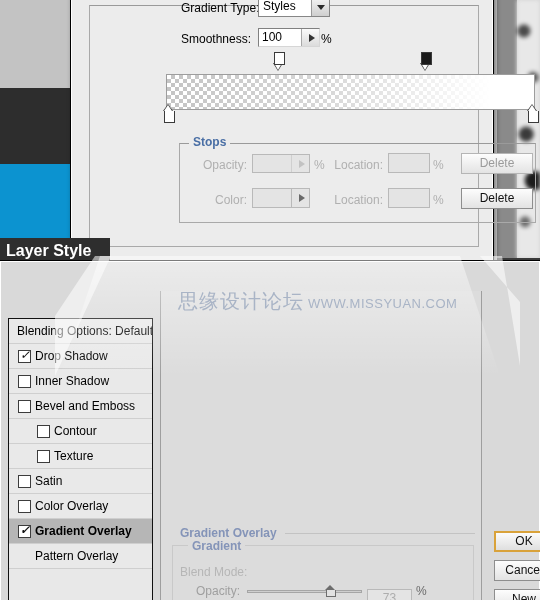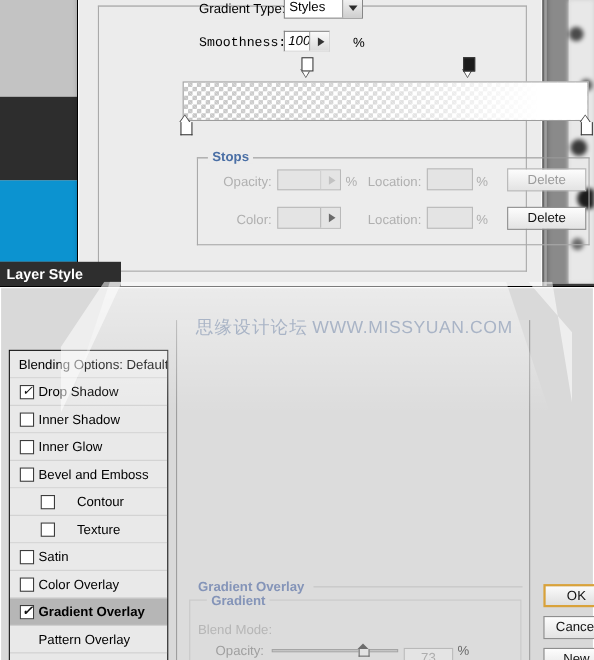--- a/index.html
+++ b/index.html
@@ -103,39 +103,39 @@
   .col-stop .box{position:absolute;left:1px;top:7px;width:9px;height:11px;
      border:1px solid #3a3a3a;border-top:none;background:#fff;}
 
   #stops-group{left:108px;top:152px;width:355px;height:78px;}
   #stops-legend{left:118px;top:144px;background:#ececec;padding:0 4px;
      color:#4a6fa5;font-size:12px;font-weight:bold;}
 
   
   #layer-style{left:0px;top:238px;width:540px;height:362px;}
   #ls-titlebar{left:0;top:0;width:110px;height:22px;background:#2e2e2e;}
-  #ls-title{left:6px;top:4px;color:#fff;font-weight:bold;font-size:13px;}
+  #ls-title{left:6px;top:4px;color:#fff;font-weight:bold;font-size:16px;}
   #ls-body{left:0;top:22px;width:540px;height:340px;background:#d9d9d9;
      border-top:1px solid #000;}
   #ls-body-inner{left:0;top:0;right:0;bottom:0;border:1px solid #fff;}
   #styles-header{left:8px;top:30px;width:145px;height:22px;
      background:#e3e3e3;border:1px solid #7d7d7d;box-sizing:border-box;}
   #styles-header span{position:absolute;left:7px;top:4px;font-size:12px;}
   #styles-list{left:8px;top:57px;width:145px;height:307px;
      background:#e8e8e8;border:1px solid #111;box-sizing:border-box;overflow:hidden;}
   .style-row{position:relative;height:24px;border-bottom:1px solid #cfcfcf;
      background:#e9e9e9;}
   .style-row.sel{background:#b6b6b6;font-weight:bold;}
   .style-row .cb{position:absolute;left:9px;top:6px;width:11px;height:11px;
      background:#fff;border:1px solid #3c3c3c;}
   .style-row.indent .cb{left:28px;}
   .style-row .cb .tick{position:absolute;left:1px;top:-2px;font-size:12px;
      line-height:12px;color:#111;}
   .style-row .nm{position:absolute;left:26px;top:5px;font-size:12px;white-space:nowrap;}
-  .style-row.indent .nm{left:61px;}
+  .style-row.indent .nm{left:45px;}
   .style-row.plain .nm{left:8px;}
 
   
   #settings-area{left:160px;top:30px;width:322px;height:334px;
      background:#dcdcdc;border-left:1px solid #9e9e9e;border-right:1px solid #9e9e9e;
      box-sizing:border-box;}
   #go-title{left:180px;top:265px;color:#8494b8;font-weight:bold;font-size:12px;}
   #go-rule{left:285px;top:272px;width:190px;height:1px;background:#c3c3c3;}
   #grad-group{left:172px;top:284px;width:300px;height:200px;
      border:1px solid #c9c9c9;}
@@ -163,22 +163,22 @@
   .beam{position:absolute;pointer-events:none;background:rgba(255,255,255,.55);}
   #beam-left{left:55px;top:256px;width:130px;height:120px;
      clip-path:polygon(40px 0,56px 0,0 120px,0 60px);}
   #beam-right{left:330px;top:256px;width:190px;height:130px;
      clip-path:polygon(150px 0,172px 0,190px 110px,190px 46px);}
   #beam-wide{left:60px;top:256px;width:440px;height:120px;
      background:linear-gradient(to bottom,rgba(255,255,255,.5),rgba(255,255,255,0));
      clip-path:polygon(40px 0,400px 0,440px 120px,0 120px);}
 
   #watermark{left:178px;top:288px;font-size:14px;color:#a9b4c6;white-space:nowrap;}
-  #watermark .cn{font-size:16px;letter-spacing:1px;text-align:right;}
-  #watermark .en{font-size:16px;letter-spacing:.5px;}
+  #watermark .cn{font-size:20px;letter-spacing:1px;text-align:right;}
+  #watermark .en{font-size:13px;letter-spacing:.5px;}
 </style>
 </head>
 <body>
 
 <div class="abs" id="bg-canvas">
   <div class="band" id="band-gray"></div>
   <div class="band" id="band-dark"></div>
   <div class="band" id="band-blue"></div>
   <div class="band" id="band-bottomdark"></div>
   <div class="abs" id="bg-right-strip"></div>
@@ -192,22 +192,22 @@
   <div class="group-box" id="ge-group"></div>
 
   <div class="lbl" style="left:110px;top:10px;">Gradient Type:</div>
   <div class="combo" style="left:187px;top:5px;width:72px;height:21px;">
     <span class="txt" style="top:2px;">Styles</span>
     <span class="arrow-btn">
         <i class="chev"></i>
       </span>
   </div>
 
-  <div class="lbl" style="left:110px;top:41px;font-family:Liberation Mono, monospace;">Smoothness:</div>
-  <div class="field" style="left:187px;top:37px;width:42px;height:19px;font-style:italic;">
+  <div class="lbl" style="left:110px;top:41px;">Smoothness:</div>
+  <div class="field" style="left:187px;top:37px;width:62px;height:19px;">
     <span>100</span>
     <span class="spin-btn">
         <i class="tri-r"></i>
       </span>
   </div>
   <div class="lbl" style="left:250px;top:41px;">%</div>
 
   <div class="abs checker" id="grad-strip">
     <div class="fade"></div>
   </div>
@@ -278,24 +278,20 @@
         </div>
         <div class="style-row">
           <span class="cb">
             <i class="tick">✓</i>
           </span>
           <span class="nm">Drop Shadow</span>
         </div>
         <div class="style-row">
           <span class="cb"></span>
           <span class="nm">Inner Shadow</span>
-        </div>
-        <div class="style-row">
-          <span class="cb"></span>
-          <span class="nm">Inner Glow</span>
         </div>
         <div class="style-row">
           <span class="cb"></span>
           <span class="nm">Bevel and Emboss</span>
         </div>
         <div class="style-row indent">
           <span class="cb"></span>
           <span class="nm">Contour</span>
         </div>
         <div class="style-row indent">

